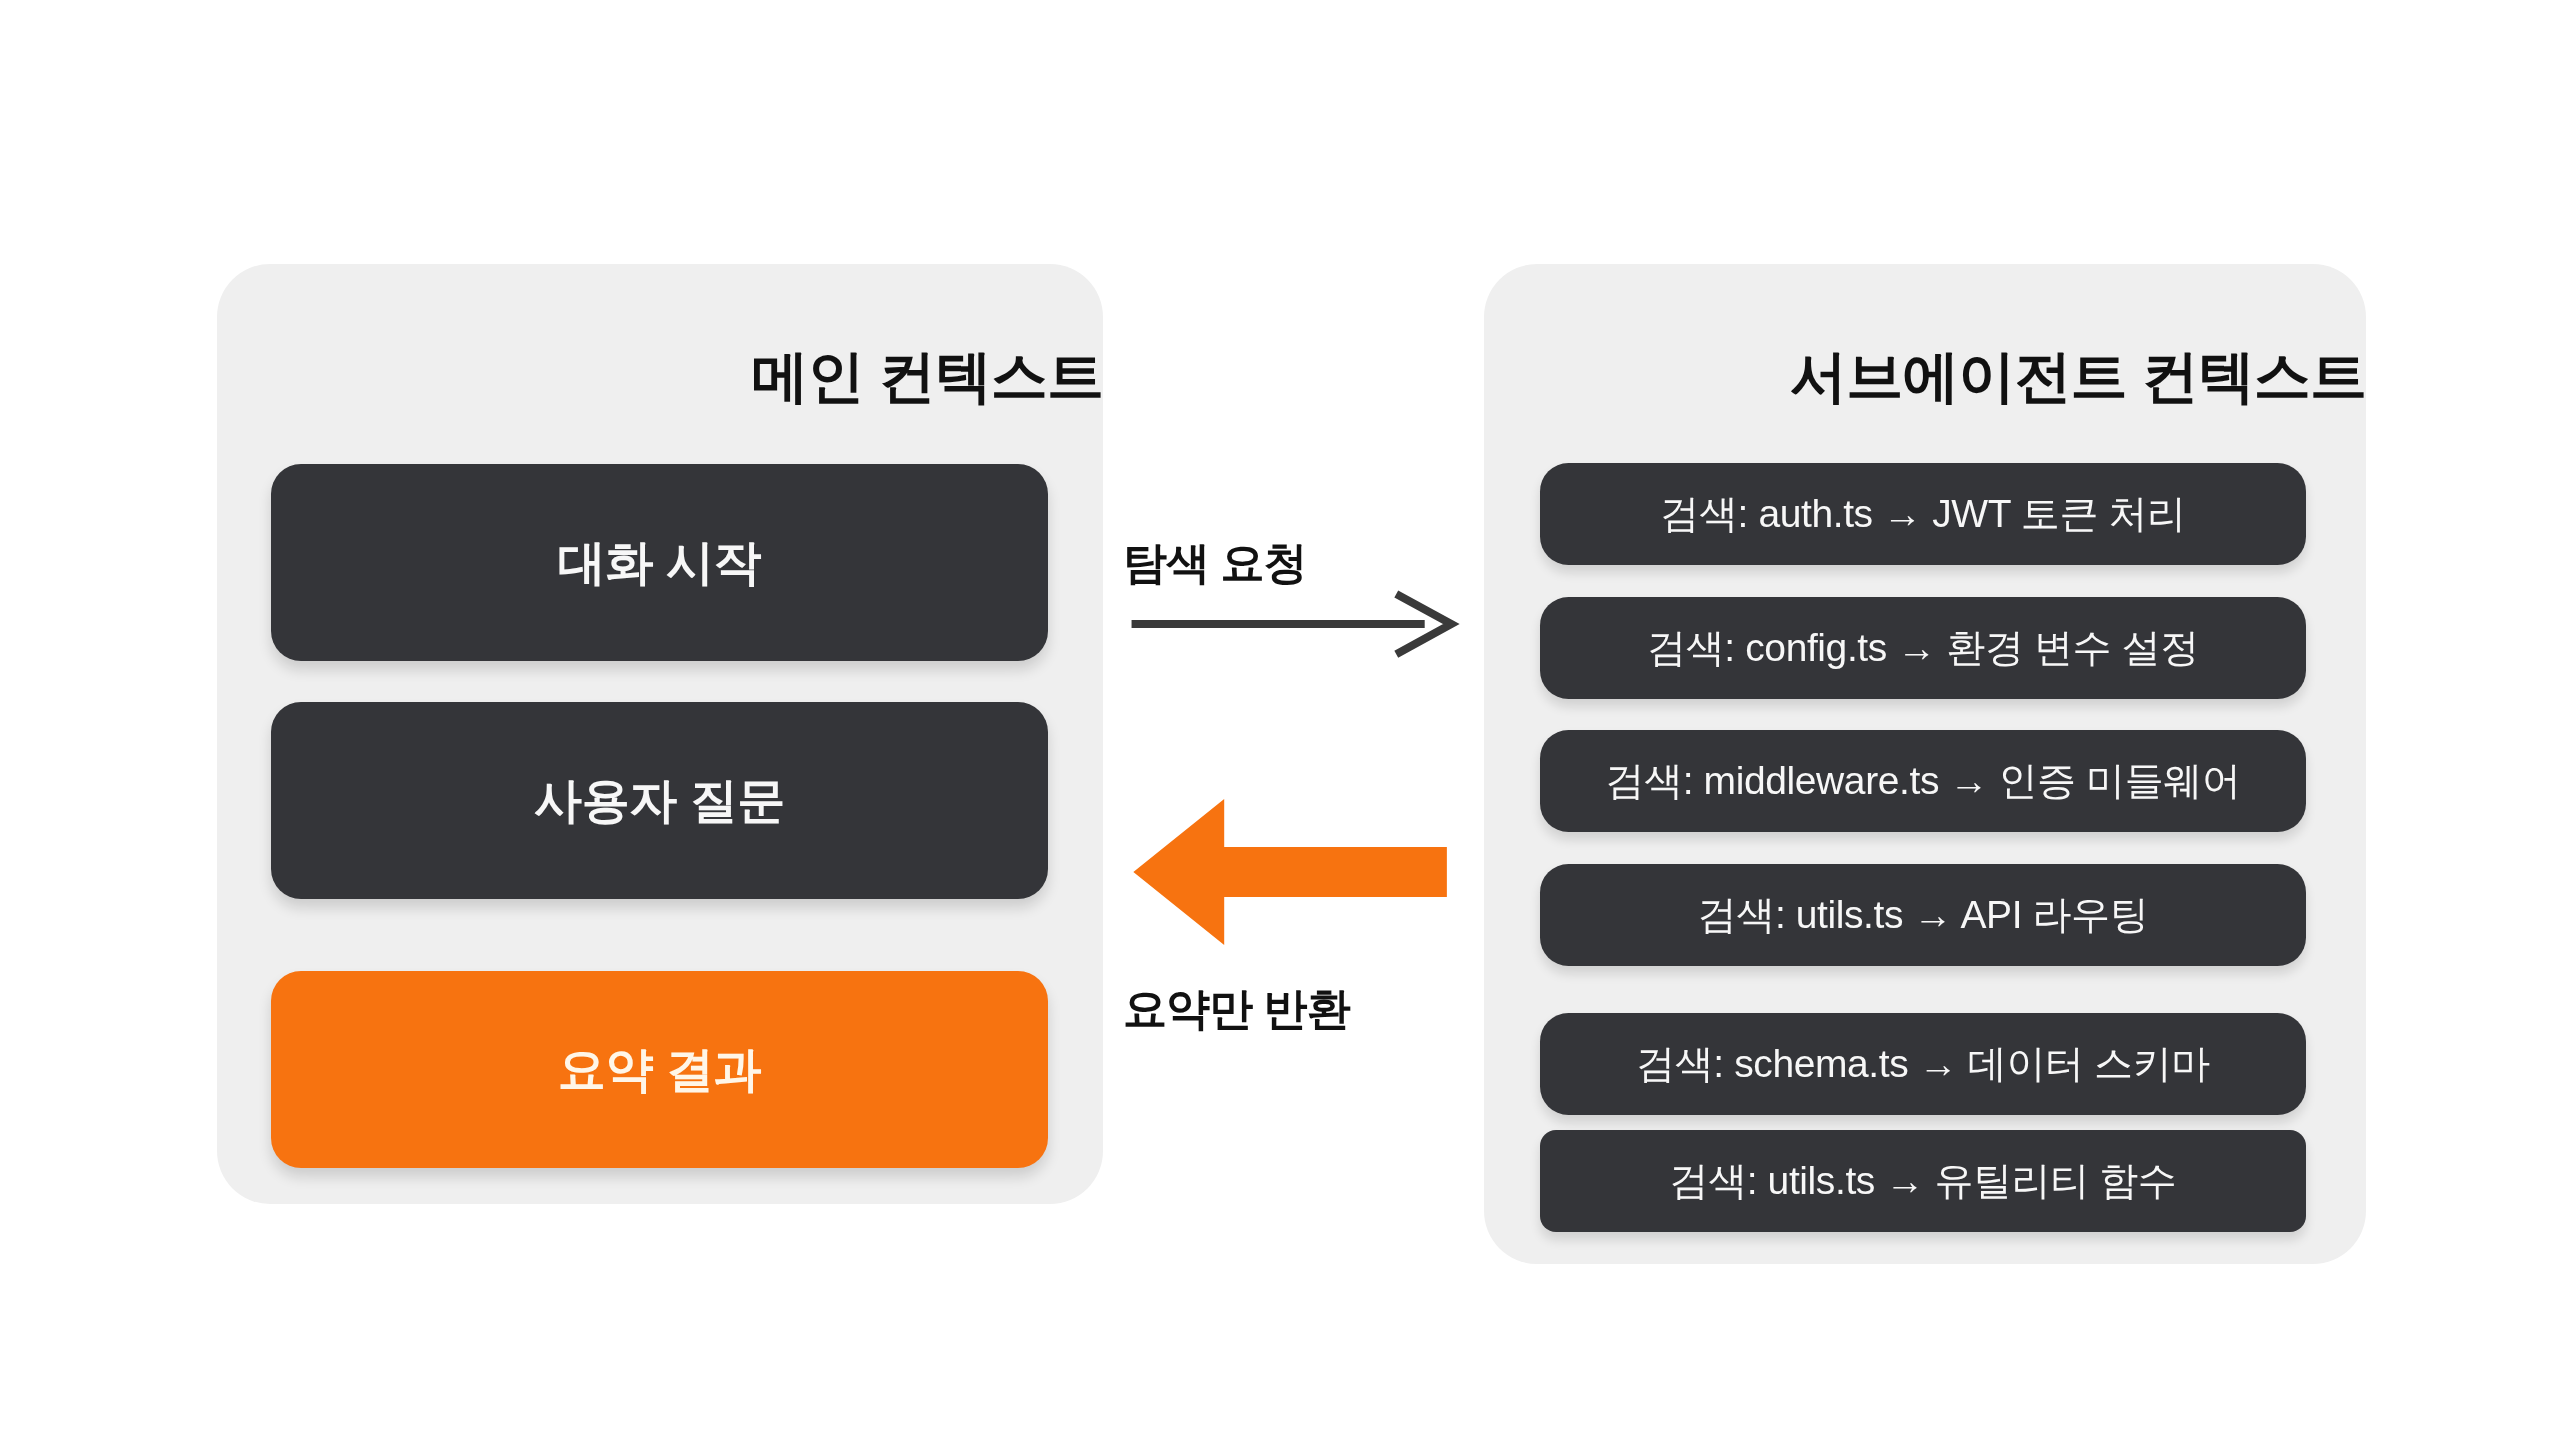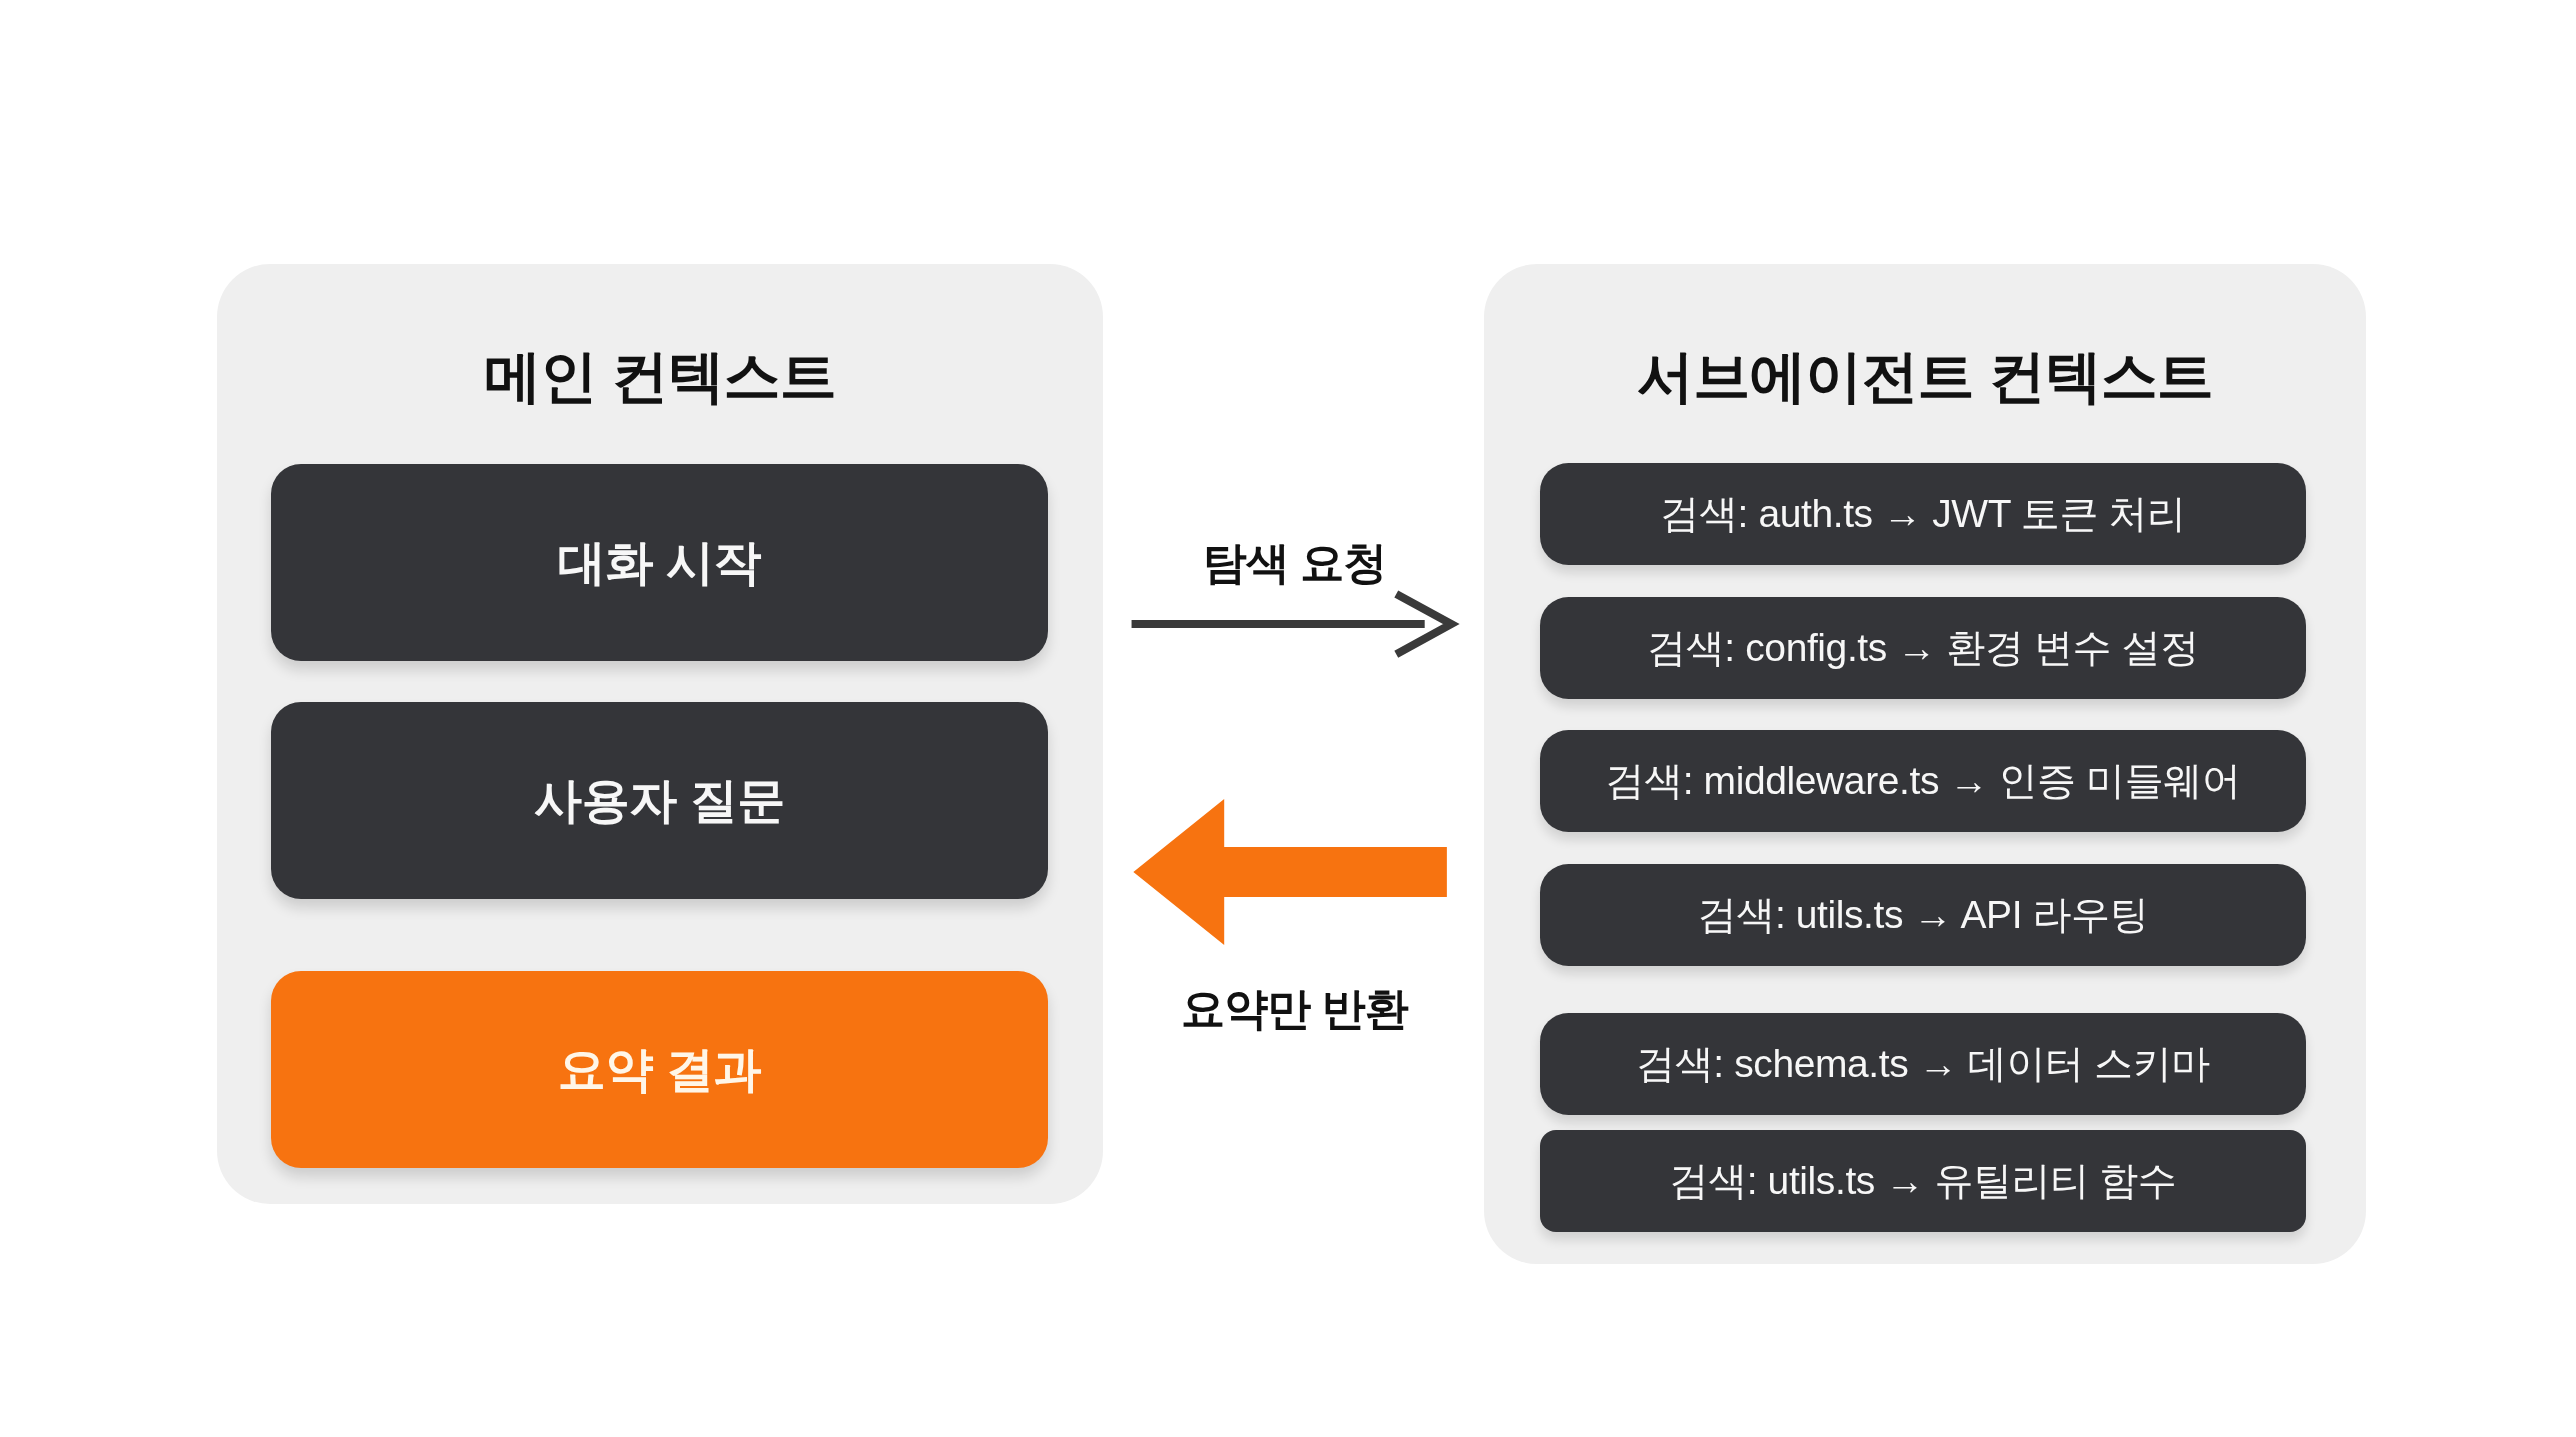--- a/index.html
+++ b/index.html
@@ -25,21 +25,21 @@
     top:264px;
     background:var(--panel-gray);
     border-radius:53px;
   }
   .panel-main{left:217px;width:886px;height:940px;}
   .panel-sub{left:1484px;width:882px;height:1000px;}
   .panel-title{
     position:absolute;
     left:0;right:0;
     top:75px;
-    text-align:center;
+    text-align:right;
     font-size:57px;
     font-weight:700;
     letter-spacing:-0.9px;
     color:var(--text-dark);
   }
   .stack-box{
     position:absolute;
     left:54px;
     width:777px;
     height:197px;
@@ -76,21 +76,21 @@
   .row-0{top:199px;}
   .row-1{top:333px;}
   .row-2{top:466px;}
   .row-3{top:600px;}
   .row-4{top:749px;}
   .row-5{top:866px;border-radius:16px;}
   .arrow-label{
     position:absolute;
     left:1123px;
     width:343px;
-    text-align:center;
+    text-align:left;
     font-size:44px;
     font-weight:700;
     letter-spacing:-0.9px;
     color:var(--text-dark);
   }
   .label-request{top:534px;}
   .label-return{top:980px;}
   .arrow-svg{position:absolute;display:block;}
   .svg-request{left:1128px;top:585px;width:334px;height:80px;}
   .svg-return{left:1128px;top:790px;width:326px;height:164px;}

